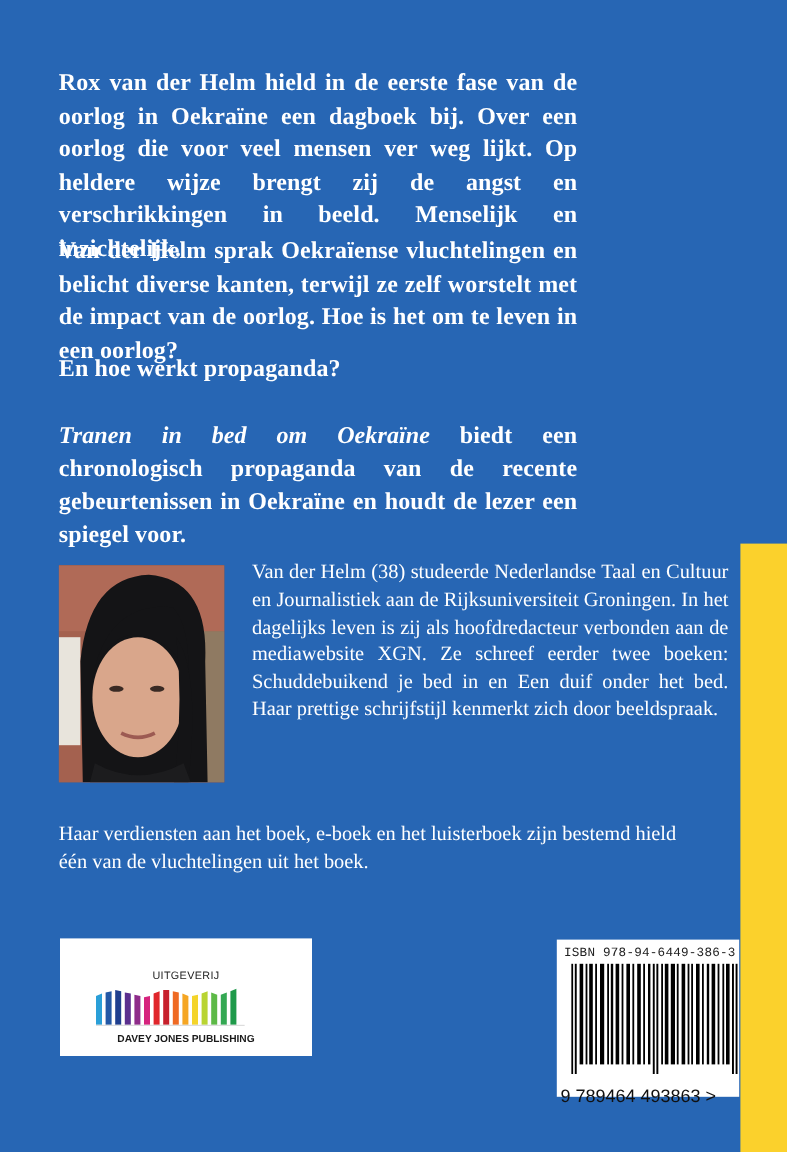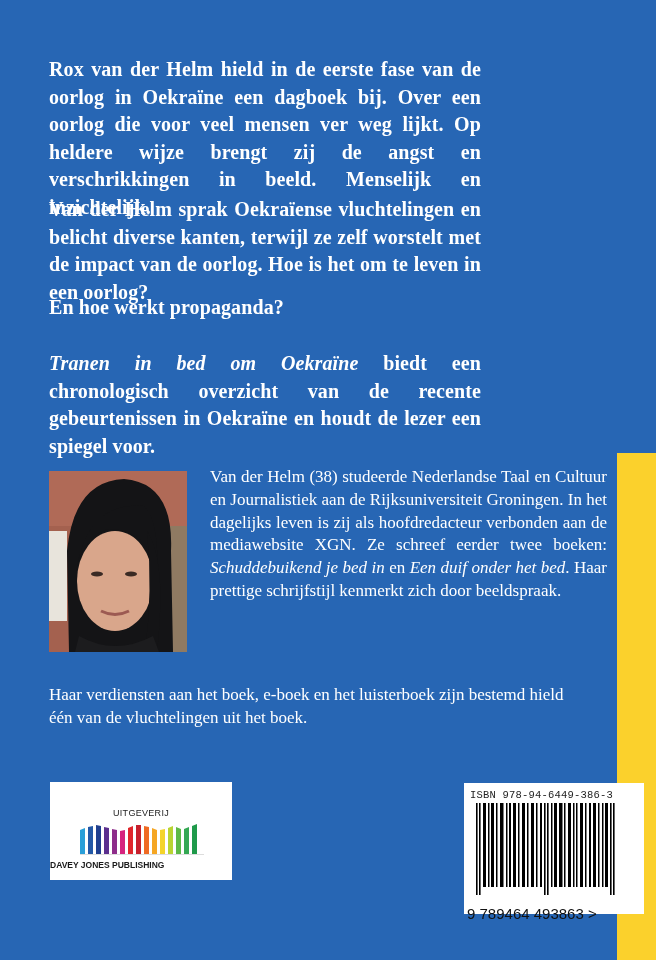--- a/index.html
+++ b/index.html
@@ -11,29 +11,29 @@
   .blurb p { margin:0; }
   .blurb .it { font-style:italic; font-weight:bold; }
   .p1 { top:56px; }
   .p2 { top:196px; }
   .p3 { top:294px; }
   .p4 { top:350px; }
   .photo { position:absolute; left:49px; top:471px; width:138px; height:181px; overflow:hidden;
            background:#9a5c4b; }
   .bio { position:absolute; left:210px; top:466px; width:397px; font-size:17px; line-height:22.8px;
          text-align:justify; }
-  .bio .it { font-style:italic; }
+  .bio .it { }
   .note { position:absolute; left:49px; top:683px; width:520px; font-size:17px; line-height:23px; }
-  .logo { position:absolute; left:50px; top:782px; width:182px; height:98px; background:#ffffff; }
+  .logo { position:absolute; left:50px; top:782px; width:182px; height:98px; background:#ffffff;padding-left:28px; }
   .logo .ug { position:absolute; left:0; right:0; top:26px; text-align:center; font-family:"Liberation Sans",sans-serif;
               font-size:9px; color:#222; letter-spacing:0.3px; }
   .logo .bars { position:absolute; left:30px; top:40px; }
-  .logo .pub { position:absolute; left:0; right:0; top:78px; font-family:"Liberation Sans",sans-serif;
+  .logo .pub { position:absolute; left:0; right:0; top:78px; text-align:center; font-family:"Liberation Sans",sans-serif;
                font-size:8.5px; font-weight:bold; color:#1a1a1a; }
-  .barcode { position:absolute; left:464px; top:783px; width:180px; height:131px; background:#ffffff; }
+  .barcode { position:absolute; left:464px; top:783px; width:152px; height:131px; background:#ffffff; }
   .barcode .isbn { position:absolute; left:6px; top:6px; font-family:"Liberation Mono",monospace; font-size:10.5px;
                    color:#222; letter-spacing:0.2px; }
   .barcode svg { position:absolute; left:12px; top:20px; }
   .barcode .digits { position:absolute; left:0; top:110px; width:168px; font-family:"Liberation Sans",sans-serif;
                      font-size:15px; color:#111; }
 </style>
 </head>
 <body>
 
 <div class="stripe"></div>
@@ -41,21 +41,21 @@
 <div class="blurb p1">
   <p>Rox van der Helm hield in de eerste fase van de oorlog in Oekraïne een dagboek bij. Over een oorlog die voor veel mensen ver weg lijkt. Op heldere wijze brengt zij de angst en verschrikkingen in beeld. Menselijk en inzichtelijk.</p>
 </div>
 <div class="blurb p2">
   <p>Van der Helm sprak Oekraïense vluchtelingen en belicht diverse kanten, terwijl ze zelf worstelt met de impact van de oorlog. Hoe is het om te leven in een oorlog?</p>
 </div>
 <div class="blurb p3">
   <p>En hoe werkt propaganda?</p>
 </div>
 <div class="blurb p4">
-  <p><span class="it">Tranen in bed om Oekraïne</span><span> biedt een chronologisch overzicht van de recente gebeurtenissen in Oekraïne en houdt de lezer een spiegel voor.</span></p>
+  <p><span class="it">Tranen in bed om Oekraïne</span><span> biedt een chronologisch propaganda van de recente gebeurtenissen in Oekraïne en houdt de lezer een spiegel voor.</span></p>
 </div>
 
 <div class="photo" title="Portret van Rox van der Helm">
   <svg width="138" height="181" viewBox="0 0 138 181">
     <rect x="0" y="0" width="138" height="181" fill="#a4614f"></rect>
     <rect x="0" y="0" width="138" height="55" fill="#b06a57"></rect>
     <rect x="115" y="55" width="23" height="126" fill="#8f7a62"></rect>
     <rect x="0" y="60" width="18" height="90" fill="#e8e4dc"></rect>
     <path d="M20 181 L18 80 Q25 10 75 8 Q125 12 122 80 L124 181 Z" fill="#141416"></path>
     <ellipse cx="66" cy="110" rx="38" ry="50" fill="#d9a68b"></ellipse>

